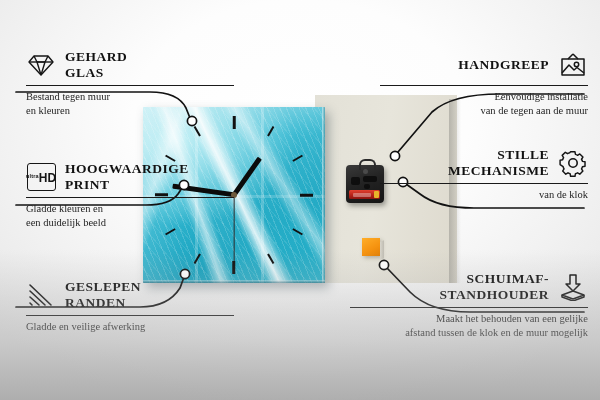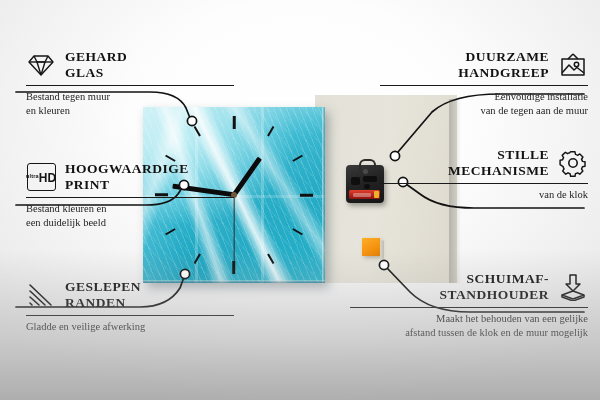--- a/index.html
+++ b/index.html
@@ -390,21 +390,21 @@
           <span style="font-family:'Liberation Sans',sans-serif;font-size:12px;font-weight:bold;margin-top:1px;">HD</span>
         </div>
       </div>
       <div class="feat-title">
         <div>HOOGWAARDIGE</div>
         <div>PRINT</div>
       </div>
     </div>
     <div class="feat-rule"></div>
     <div class="feat-desc">
-      <div>Bestand kleuren en</div>
+      <div>Gladde kleuren en</div>
       <div>een duidelijk beeld</div>
     </div>
   </div>
 
   <div class="feature left" id="feat-geslepen-randen">
     <div class="feat-head">
       <div class="feat-icon">
         <svg width="28" height="26" viewBox="0 0 28 26" fill="none" stroke="currentColor" stroke-width="1.6" stroke-linecap="round">
           <path d="M3 3 L24 23"></path>
           <path d="M3 9 L18 23"></path>
@@ -428,21 +428,20 @@
     <div class="feat-head">
       <div class="feat-icon">
         <svg width="28" height="26" viewBox="0 0 28 26" fill="none" stroke="currentColor" stroke-width="1.5" stroke-linejoin="round">
           <rect x="3" y="7" width="22" height="16"></rect>
           <path d="M14 2 L9 7 M14 2 L19 7"></path>
           <circle cx="17.5" cy="12.5" r="2.2"></circle>
           <path d="M3 21 L10 13 L15 18 L18 15.5 L25 21"></path>
         </svg>
       </div>
       <div class="feat-title">
-        <div>DUURZAME</div>
         <div>HANDGREEP</div>
       </div>
     </div>
     <div class="feat-rule"></div>
     <div class="feat-desc">
       <div>Eenvoudige installatie</div>
       <div>van de tegen aan de muur</div>
     </div>
   </div>
 

